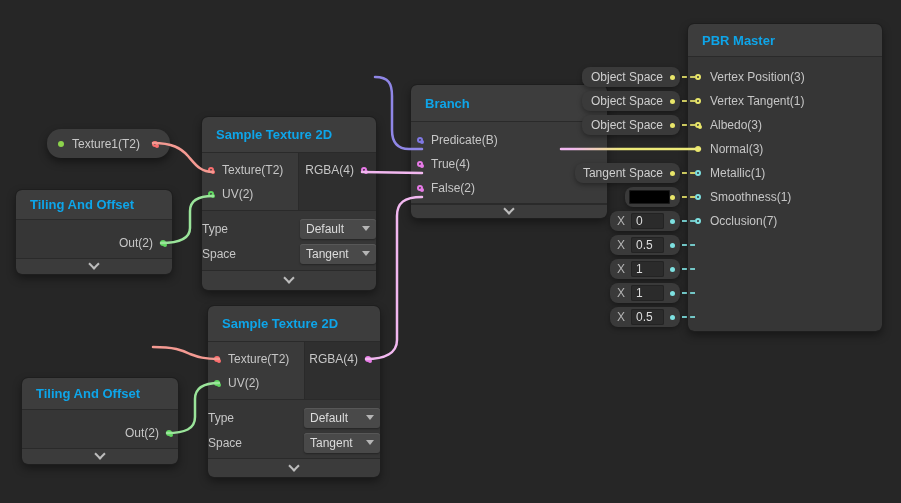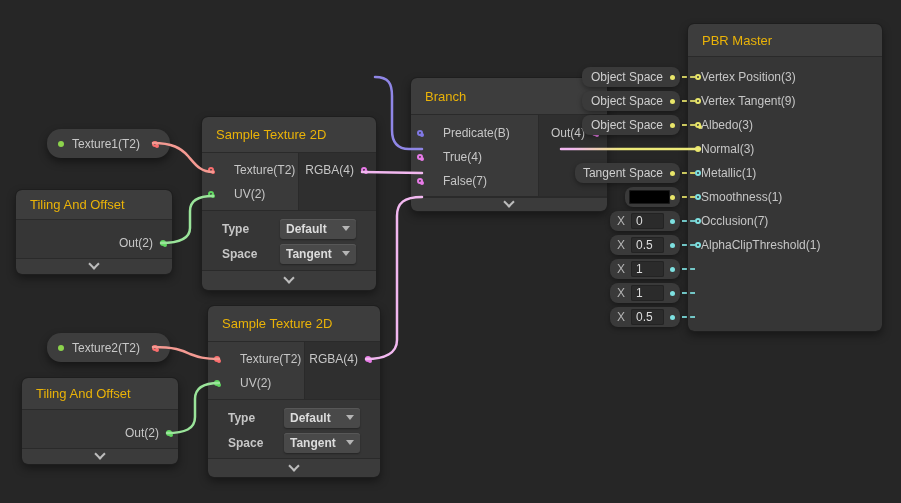--- a/index.html
+++ b/index.html
@@ -6,41 +6,41 @@
   *{box-sizing:border-box;}
   #canvas{position:relative;width:901px;height:503px;background:#262626;overflow:hidden;
     font-family:"Liberation Sans","DejaVu Sans",sans-serif;color:#c6c6c6;font-size:12px;}
   
   .c-vec1{--pc:#7ee1e1;} .c-vec2{--pc:#5fd75f;} .c-vec3{--pc:#e9e66a;}
   .c-vec4{--pc:#e87ae8;} .c-bool{--pc:#8078e4;} .c-tex{--pc:#fb6e6e;}
   
   .node{position:absolute;background:#363636;border-radius:6px;z-index:2;
     box-shadow:0 4px 10px rgba(0,0,0,.45);outline:1px solid #1e1e1e;}
   .ntitle{height:33px;display:flex;align-items:center;padding:0 14px;background:#3d3d3d;
-    border-radius:6px 6px 0 0;border-bottom:1px solid #2a2a2a;color:#eab308;font-size:13px;white-space:nowrap;}
+    border-radius:6px 6px 0 0;border-bottom:1px solid #2a2a2a;color:#0ea5e9;font-size:13px;white-space:nowrap;font-weight:bold;}
   .io{display:flex;border-bottom:1px solid #2a2a2a;}
   .io-in{flex:1;background:#3a3a3a;}
   .io-out{background:#2f2f2f;border-left:1px solid #2a2a2a;}
-  .iorow{height:24px;display:flex;align-items:center;gap:20px;padding-left:6px;white-space:nowrap;}
+  .iorow{height:24px;display:flex;align-items:center;gap:8px;padding-left:6px;white-space:nowrap;}
   .iorow.out{justify-content:flex-end;padding-right:9px;padding-left:0;gap:7px;}
   .port{position:relative;width:6px;height:6px;border:2px solid var(--pc);border-radius:50%;flex:none;background:transparent;}
   .port.on::after{content:"";position:absolute;left:1px;top:1px;width:4px;height:4px;border-radius:50%;background:var(--pc);}
-  .controls{padding:5px 20px 0;font-weight:bold;}
+  .controls{padding:5px 0 0;}
   .crow{height:25px;display:flex;align-items:center;}
   .clabel{flex:1;}
   .dropdown{width:76px;height:20px;background:#494949;border-radius:3px;display:flex;align-items:center;
     padding:0 6px;color:#dcdcdc;box-shadow:inset 0 1px 0 #575757,0 1px 2px rgba(0,0,0,.35);white-space:nowrap;}
   .tri{margin-left:auto;width:0;height:0;border-left:4px solid transparent;border-right:4px solid transparent;border-top:5px solid #b5b5b5;}
   .chevband{display:flex;align-items:center;justify-content:center;background:#3b3b3b;
     border-top:1px solid #2a2a2a;border-radius:0 0 6px 6px;}
   .chev{width:8px;height:8px;border-right:2px solid #bdbdbd;border-bottom:2px solid #bdbdbd;
     transform:rotate(45deg);margin-top:-5px;}
   
   .mbody{padding:8px 0 0 7px;}
-  .mrow{height:24px;display:flex;align-items:center;white-space:nowrap;}
+  .mrow{height:24px;display:flex;align-items:center;gap:9px;white-space:nowrap;}
   
   .pill{position:absolute;background:#3d3d3d;border-radius:14px;display:flex;align-items:center;gap:8px;
     padding:0 5px 0 11px;box-shadow:0 4px 9px rgba(0,0,0,.45);z-index:3;white-space:nowrap;}
   .pill.pr12{padding-right:12px;}
   .prop-dot{width:6px;height:6px;border-radius:50%;background:#8cd34c;flex:none;}
   .pill-label{flex:1;color:#c8c8c8;}
   
   .widget{position:absolute;height:20px;background:#3a3a3a;border-radius:8px;display:flex;align-items:center;
     justify-content:flex-end;box-shadow:0 2px 5px rgba(0,0,0,.35);z-index:2;color:#cfcfcf;white-space:nowrap;}
   .wlabel{margin-right:7px;}
@@ -74,25 +74,20 @@
     <path d="M153 347 C174 347 182 350 190 354 C198 357 204 359 219 359" stroke="#f49a92" stroke-width="2.5" fill="none" stroke-linecap="round"></path>
     <path d="M167 433 C185 433 195 429 195 417 L195 399 C195 388 204 383 219 383" stroke="#9ae49a" stroke-width="2.5" fill="none" stroke-linecap="round"></path>
     <path d="M561 149 L700 149" stroke="url(#gradAlbedo)" stroke-width="2.5" fill="none" stroke-linecap="round"></path>
   </svg>
 
   <div class="pill pr12 c-tex" style="left:47px;top:129px;width:123px;height:29px">
     <span class="prop-dot"></span>
     <span class="pill-label">Texture1(T2)</span>
     <span class="port on c-tex"></span>
   </div>
-  <div class="pill pr12 c-tex" style="left:47px;top:333px;width:123px;height:29px">
-    <span class="prop-dot"></span>
-    <span class="pill-label">Texture2(T2)</span>
-    <span class="port on c-tex"></span>
-  </div>
 
   <div class="node" style="left:16px;top:190px;width:156px;height:84px">
     <div class="ntitle" style="height:30px">
       <span>Tiling And Offset</span>
       </div>
     <div style="height:38px;display:flex;align-items:center;justify-content:flex-end;gap:7px;padding:8px 6px 0 0;background:#363636;">
       <span>Out(2)</span>
       <span class="port on c-vec2"></span>
     </div>
     <div class="chevband" style="height:16px">
@@ -192,63 +187,57 @@
           <span>Tangent</span>
           <span class="tri"></span>
           </div>
         </div>
     </div>
     <div class="chevband" style="height:19px">
       <span class="chev"></span>
       </div>
   </div>
 
-  <div class="node" style="left:411px;top:78px;width:196px;height:133px">
+  <div class="node" style="left:411px;top:85px;width:196px;height:133px">
     <div class="ntitle" style="height:37px">
       <span>Branch</span>
       </div>
     <div class="io" style="height:82px">
       <div class="io-in" style="padding-top:6px">
         <div class="iorow">
             <span class="port on c-bool"></span>
           <span>Predicate(B)</span>
           </div>
         <div class="iorow">
             <span class="port on c-vec4"></span>
           <span>True(4)</span>
           </div>
         <div class="iorow">
             <span class="port on c-vec4"></span>
-          <span>False(7)</span>
-          </div>
-      </div>
-      <div class="io-out" style="width:69px;padding-top:6px">
-        <div class="iorow out">
-            <span>Out(4)</span>
-          <span class="port on c-vec4"></span>
+          <span>False(2)</span>
           </div>
       </div>
     </div>
     <div class="chevband" style="height:14px">
       <span class="chev"></span>
       </div>
   </div>
 
   <div class="node" style="left:688px;top:24px;width:194px;height:307px">
     <div class="ntitle">
       <span>PBR Master</span>
       </div>
     <div class="mbody">
       <div class="mrow">
           <span class="port c-vec3"></span>
           <span>Vertex Position(3)</span>
         </div>
       <div class="mrow">
           <span class="port c-vec3"></span>
-          <span>Vertex Tangent(9)</span>
+          <span>Vertex Tangent(1)</span>
         </div>
       <div class="mrow">
           <span class="port on c-vec3"></span>
           <span>Albedo(3)</span>
         </div>
       <div class="mrow">
           <span class="port c-vec3"></span>
           <span>Normal(3)</span>
         </div>
       <div class="mrow">
@@ -256,24 +245,20 @@
           <span>Metallic(1)</span>
         </div>
       <div class="mrow">
           <span class="port c-vec1"></span>
           <span>Smoothness(1)</span>
         </div>
       <div class="mrow">
           <span class="port c-vec1"></span>
           <span>Occlusion(7)</span>
         </div>
-      <div class="mrow">
-          <span class="port c-vec1"></span>
-          <span>AlphaClipThreshold(1)</span>
-        </div>
     </div>
   </div>
 
   <div class="widget c-vec3" style="left:582px;top:67px;width:98px">
     <span class="wlabel">Object Space</span>
       <span class="wdot"></span>
     </div>
   <div class="dash c-vec3" style="left:682px;top:76px"></div>
 
   <div class="widget c-vec3" style="left:582px;top:91px;width:98px">

